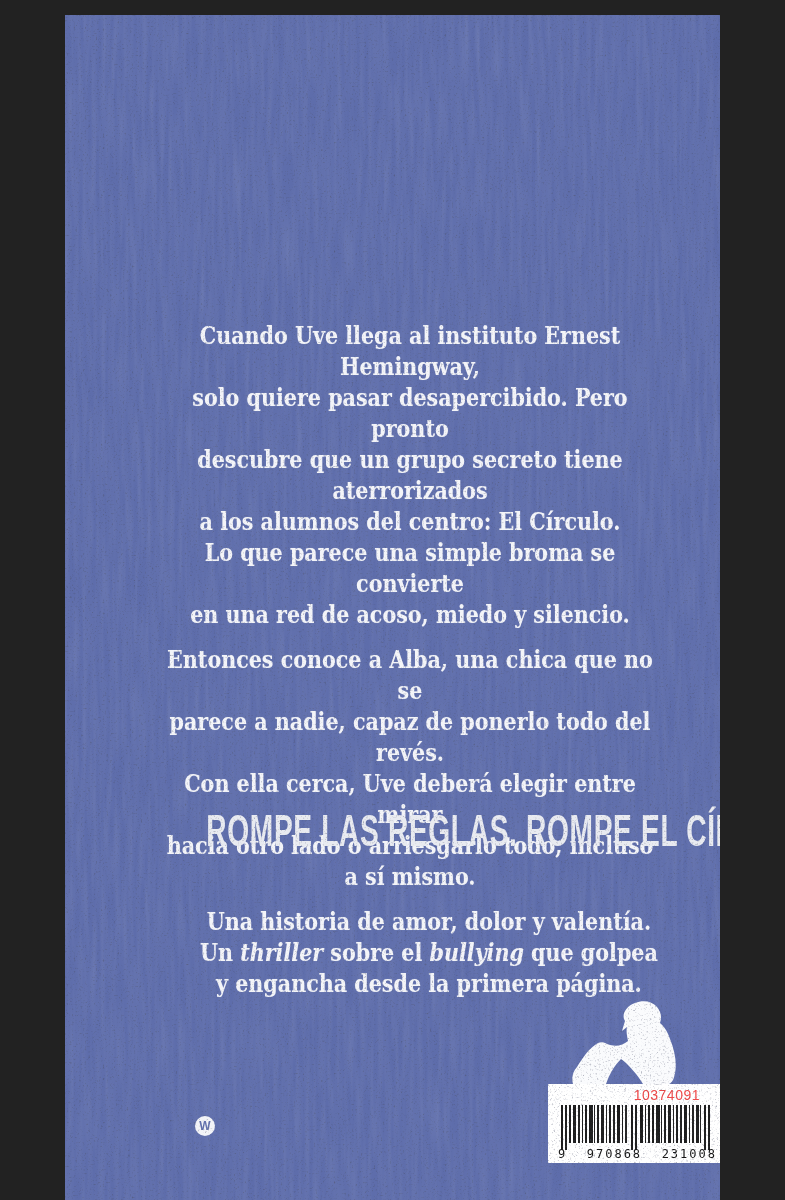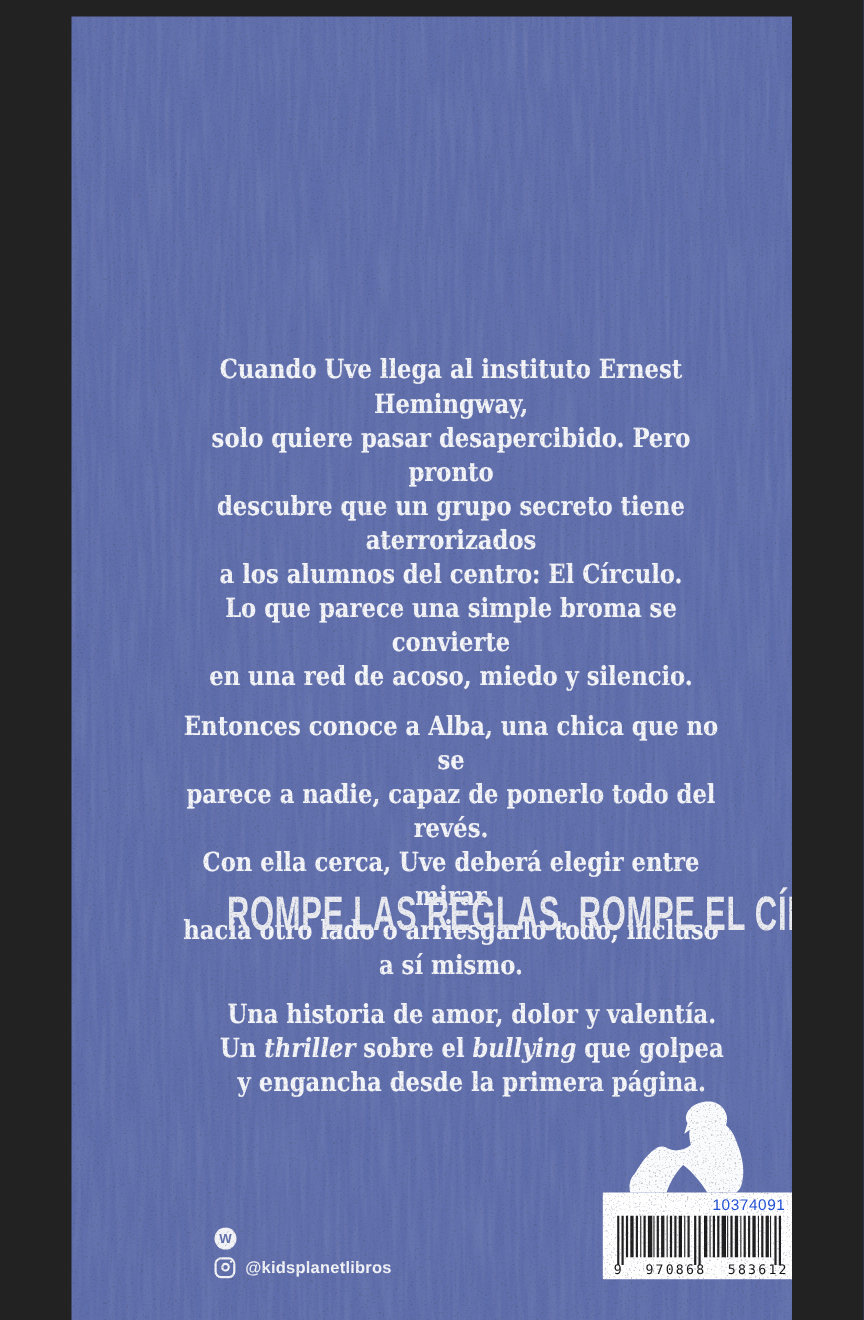--- a/index.html
+++ b/index.html
@@ -37,22 +37,22 @@
   
   .silhouette{position:absolute;left:495px;top:985px;}
 
   
   .barcode{
     position:absolute;left:483px;top:1069px;width:176px;height:79px;
     background:#ffffff;border-radius:1px;
     font-family:"Liberation Sans", sans-serif;
   }
   .bc-top{
-    position:absolute;top:3px;right:10px;
-    font-size:14px;color:#1d4ed8;letter-spacing:0.5px;
+    position:absolute;top:3px;right:24px;
+    font-size:14px;color:#ef4444;letter-spacing:0.5px;
   }
   .bc-bars{position:absolute;left:13px;top:21px;}
   .bc-digits{
     position:absolute;left:10px;right:7px;bottom:2px;
     display:flex;justify-content:space-between;
     font-family:"DejaVu Sans Mono", monospace;
     font-size:12px;color:#111;letter-spacing:2px;
   }
 
   
@@ -165,34 +165,27 @@
           <rect x="131" y="0" width="2" height="38"></rect>
         <rect x="135" y="0" width="3" height="38"></rect>
           <rect x="139" y="0" width="1" height="38"></rect>
         <rect x="143" y="0" width="2" height="45"></rect>
           <rect x="147" y="0" width="2" height="45"></rect>
       </g>
     </svg>
     <div class="bc-digits">
       <span>9</span>
       <span>970868</span>
-      <span>583612</span>
+      <span>231008</span>
     </div>
   </div>
 
   <div class="footer">
     <div class="frow">
       <span class="w-badge"><span>W</span></span>
-    </div>
-    <div class="frow">
-      <span class="ig-icon">
-          <span class="ig-lens"></span>
-          <span class="ig-dot"></span>
-        </span>
-      <span class="ftext">@kidsplanetlibros</span>
     </div>
   </div>
 
   <svg class="texture" width="785" height="1200">
     <defs>
       <filter id="grain" x="0" y="0" width="100%" height="100%">
         <feTurbulence type="fractalNoise" baseFrequency="0.55" numOctaves="3" seed="7" stitchTiles="stitch"></feTurbulence>
         <feColorMatrix type="matrix" values="0 0 0 0 0.07
                   0 0 0 0 0.08
                   0 0 0 0 0.14

